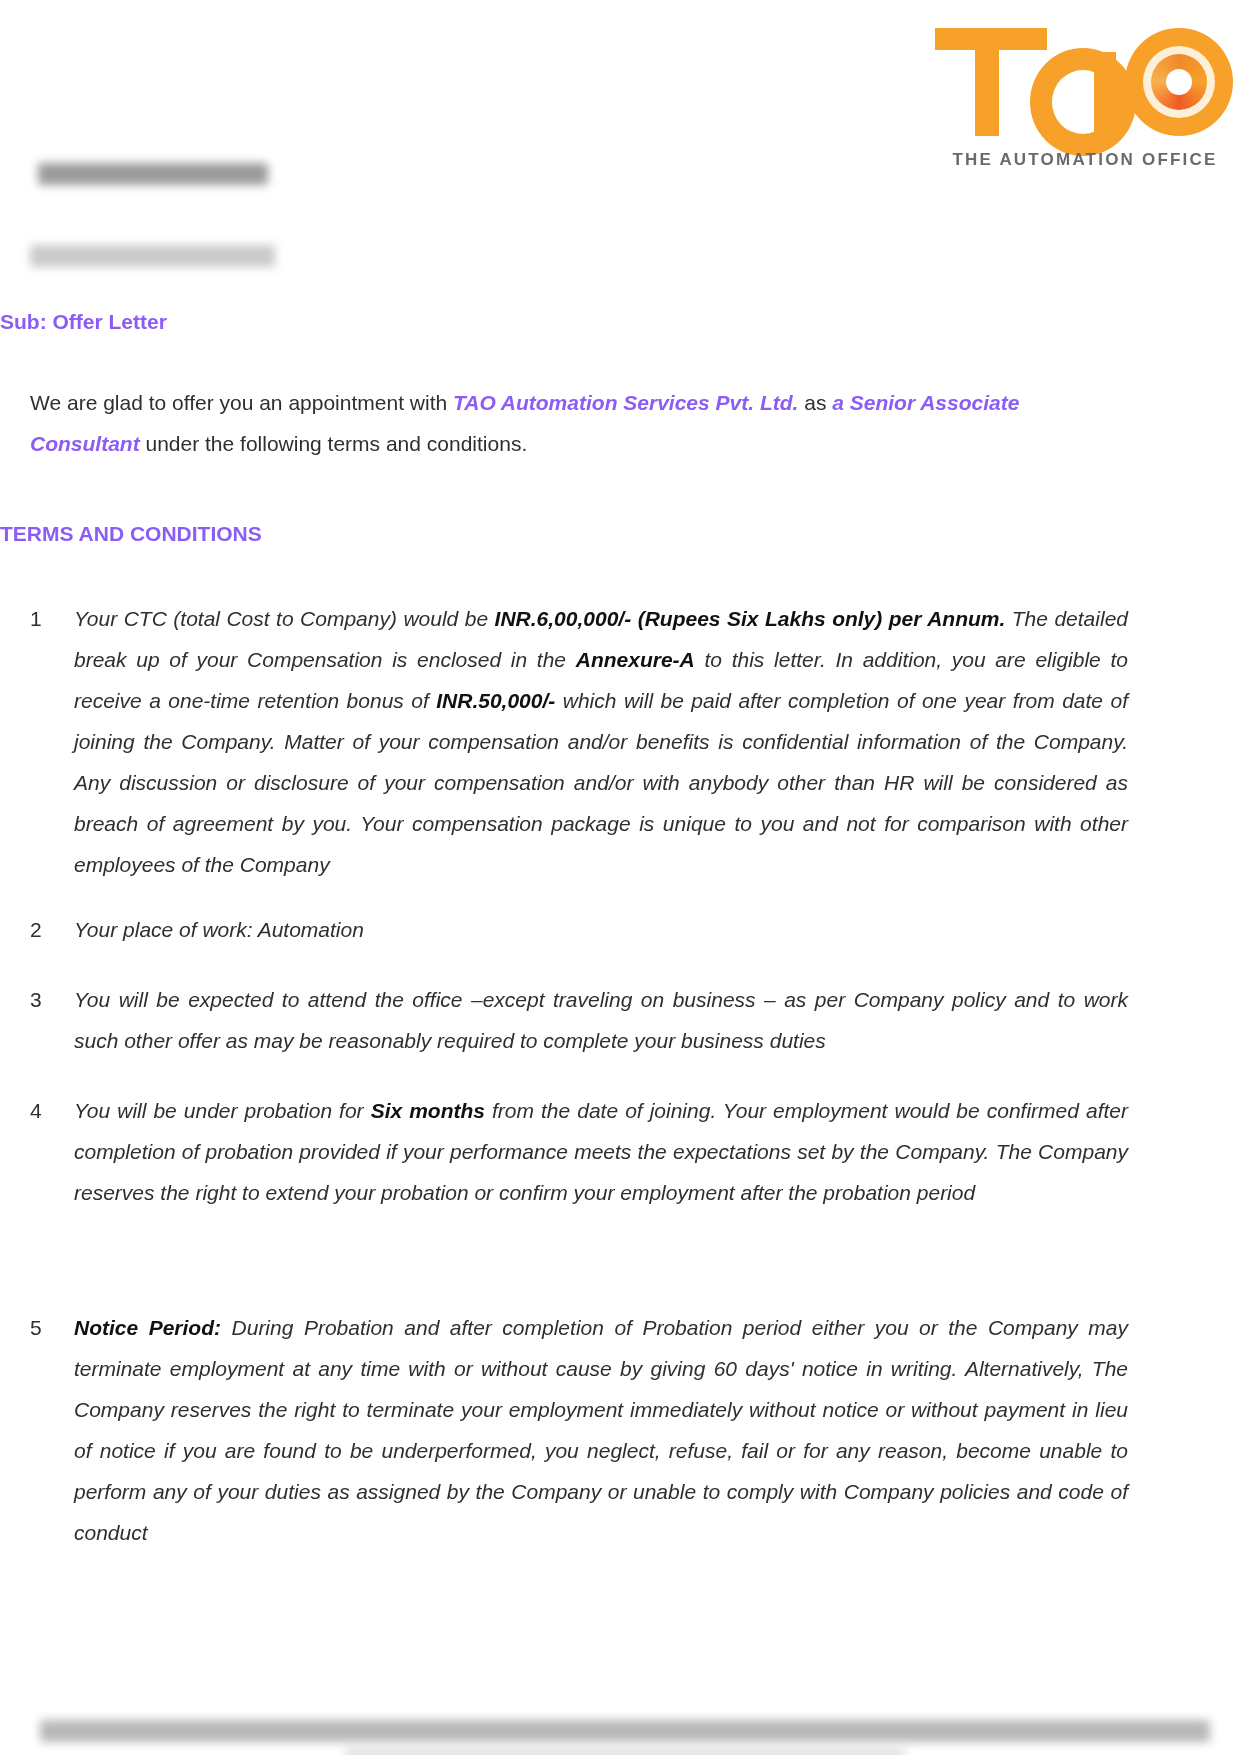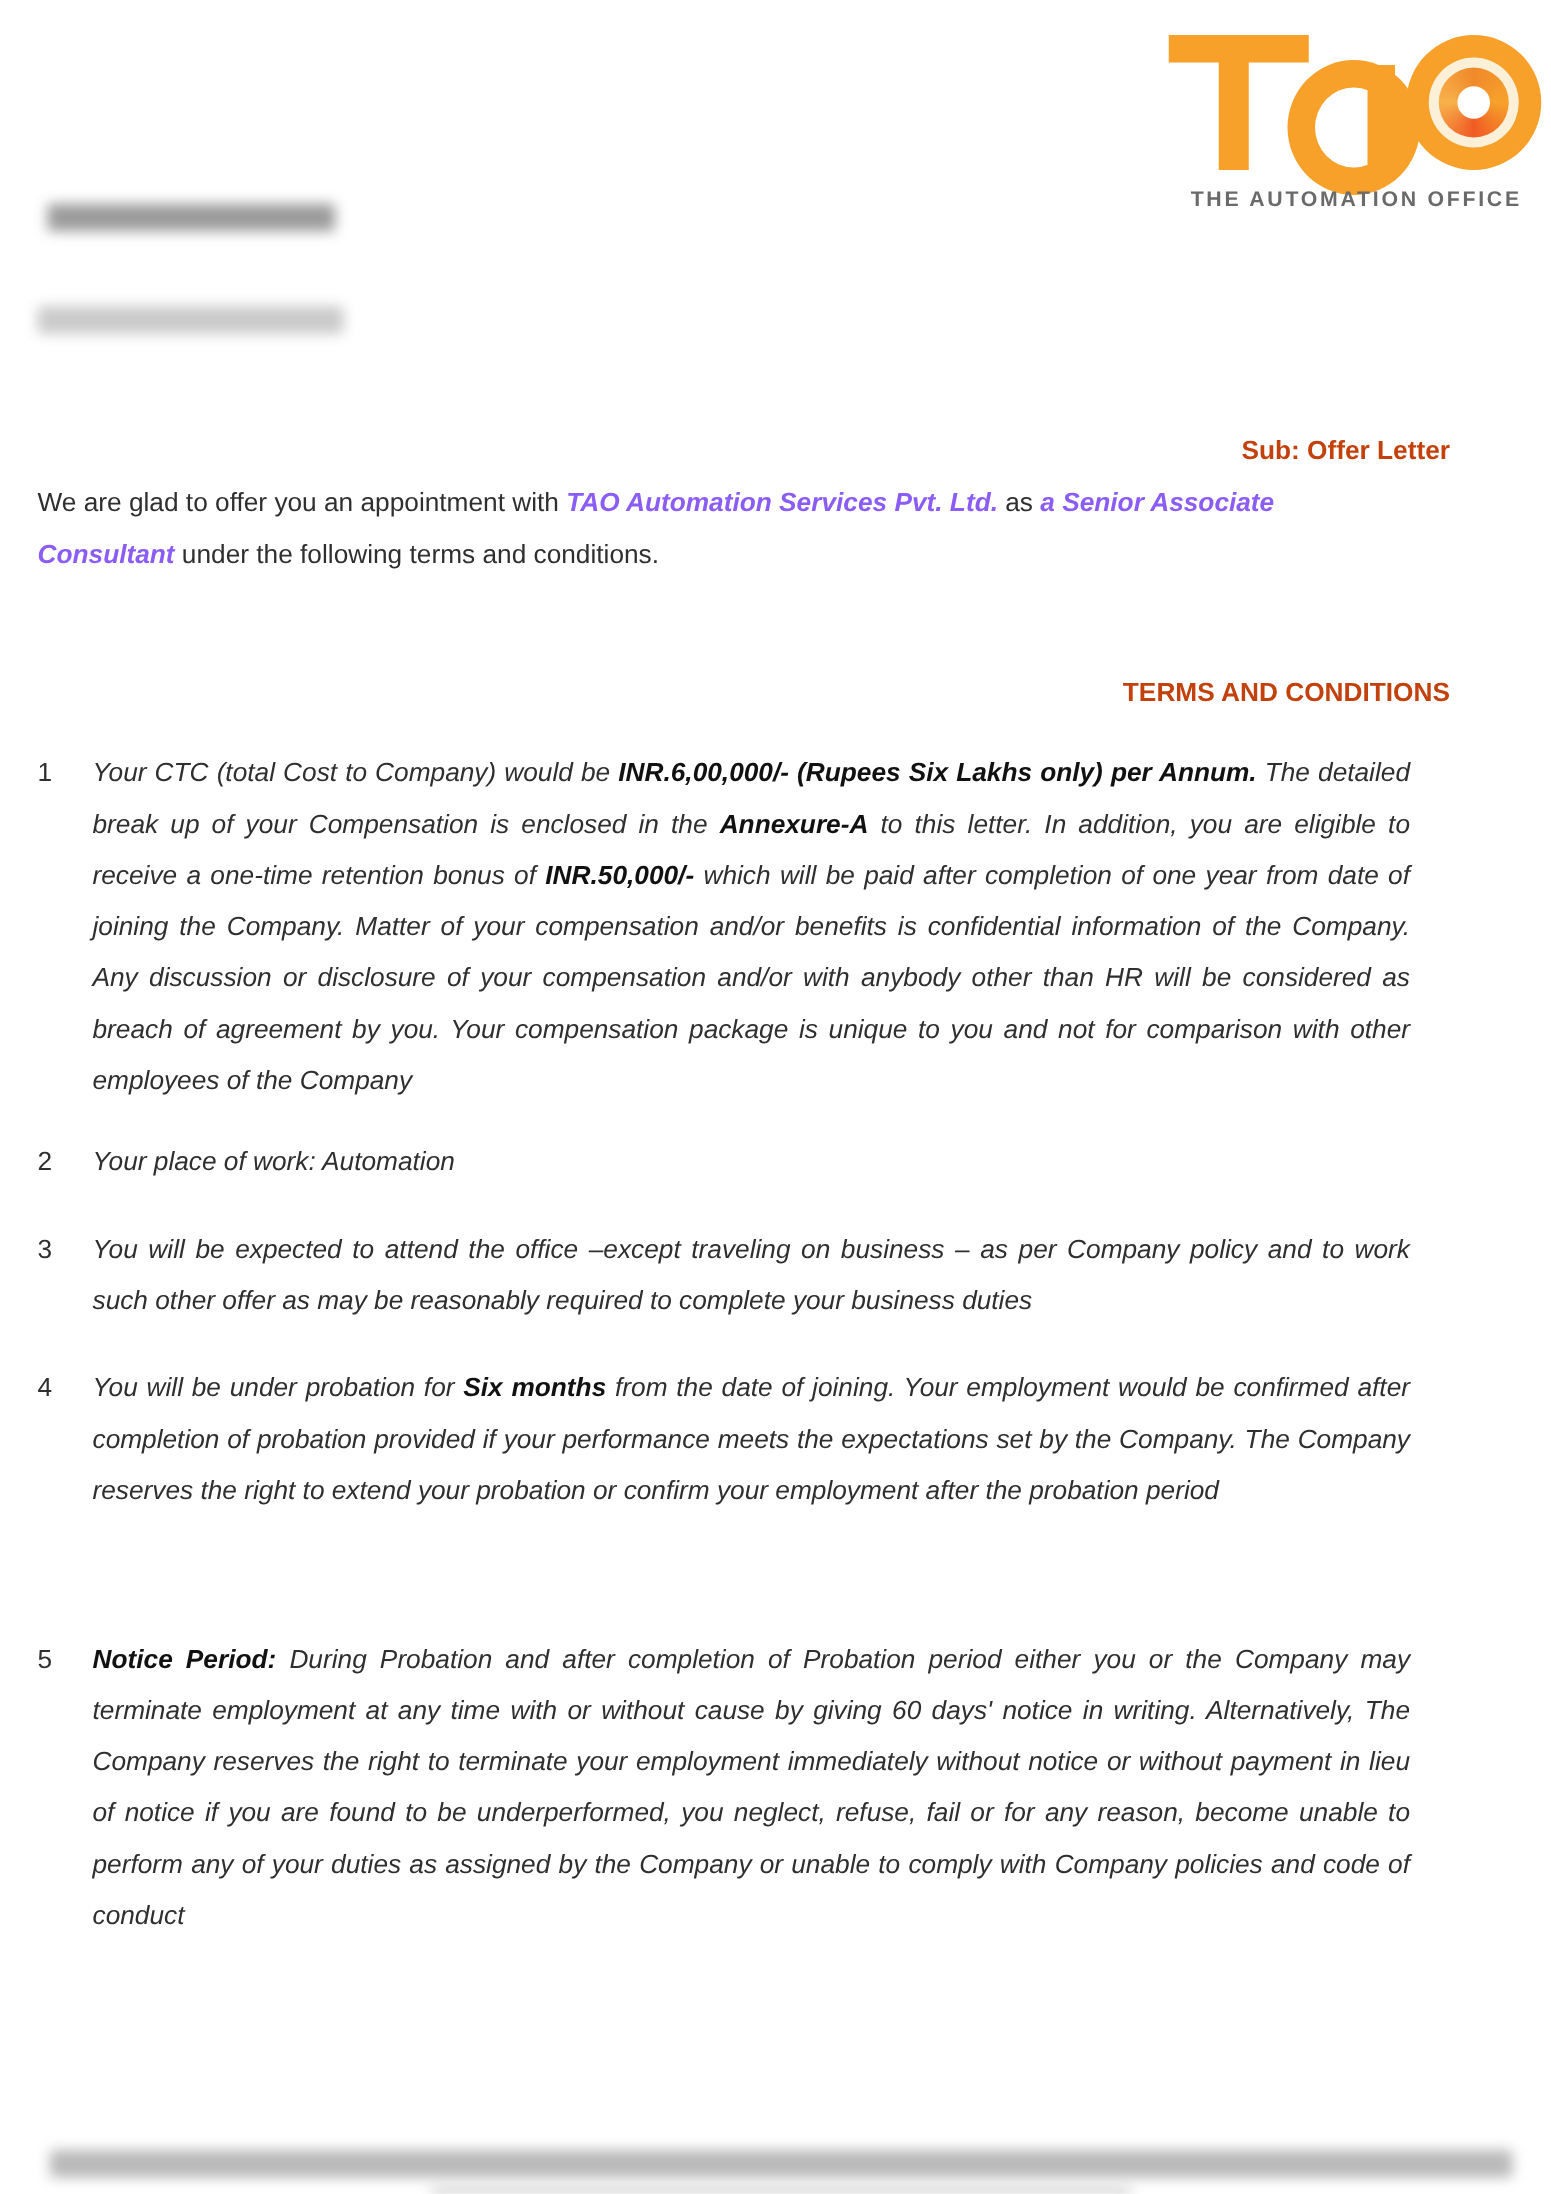--- a/index.html
+++ b/index.html
@@ -15,21 +15,21 @@
   .logo-o { position: absolute; left: 190px; top: 0; width: 108px; height: 108px; border-radius: 50%; background: #f7a12b; }
   .logo-o .inner { position: absolute; left: 18px; top: 18px; width: 72px; height: 72px; border-radius: 50%; background: #fdf0d8; }
   .logo-o .swirl { position: absolute; left: 26px; top: 26px; width: 56px; height: 56px; border-radius: 50%;
                    background: conic-gradient(#f08a2a, #f7a12b, #f05a24, #f7b14b, #f08a2a); }
   .logo-o .hole { position: absolute; left: 41px; top: 41px; width: 26px; height: 26px; border-radius: 50%; background: #ffffff; }
   .tagline { position: absolute; left: 0; top: 122px; width: 300px; text-align: center;
              font-size: 17px; font-weight: bold; letter-spacing: 2.2px; color: #6a6a6a; }
 
   .redacted { position: absolute; background: #8a8a8a; filter: blur(5px); border-radius: 3px; opacity: 0.85; }
 
-  .center-heading { position: absolute; left: 0; width: 1160px; text-align: right; font-weight: bold; font-size: 21px; color: #c2410c; margin-top: 39px; }
+  .center-heading { position: absolute; left: 0; width: 1160px; text-align: left; font-weight: bold; font-size: 21px; color: #8b5cf6; }
   .para { position: absolute; left: 30px; width: 1000px; font-size: 21px; line-height: 41px; color: #2f2f2f; }
   .para b { color: #8b5cf6; font-style: italic; }
   .item { position: absolute; left: 30px; width: 1100px; font-size: 21px; line-height: 41px; color: #2f2f2f; }
   .item .num { position: absolute; left: 0; top: 0; width: 30px; }
   .item .body { position: absolute; left: 44px; width: 1054px; text-align: justify; font-style: italic; }
   .item b { color: #111; }
 </style>
 </head>
 <body>
 
@@ -52,21 +52,21 @@
 
 <div class="redacted" style="left:38px; top:163px; width:230px; height:22px;"></div>
 <div class="redacted" style="left:30px; top:245px; width:245px; height:22px; opacity:0.45;"></div>
 
 <div class="center-heading" style="top:310px;">Sub: Offer Letter</div>
 
 <div class="para" style="top:382px;">
   <span>We are glad to offer you an appointment with </span><b>TAO Automation Services Pvt. Ltd.</b><span> as </span><b>a Senior Associate Consultant</b><span> under the following terms and conditions.</span>
 </div>
 
-<div class="center-heading" style="top:504px;">TERMS AND CONDITIONS</div>
+<div class="center-heading" style="top:522px;">TERMS AND CONDITIONS</div>
 
 <div class="item" style="top:598px;">
   <span class="num">1</span>
   <div class="body">
     <span>Your CTC (total Cost to Company) would be </span><b>INR.6,00,000/- (Rupees Six Lakhs only) per Annum.</b><span> The detailed break up of your Compensation is enclosed in the </span><b>Annexure-A</b><span> to this letter. In addition, you are eligible to receive a one-time retention bonus of </span><b>INR.50,000/-</b><span> which will be paid after completion of one year from date of joining the Company. Matter of your compensation and/or benefits is confidential information of the Company. Any discussion or disclosure of your compensation and/or with anybody other than HR will be considered as breach of agreement by you. Your compensation package is unique to you and not for comparison with other employees of the Company</span>
   </div>
 </div>
 
 <div class="item" style="top:909px;">
   <span class="num">2</span>

